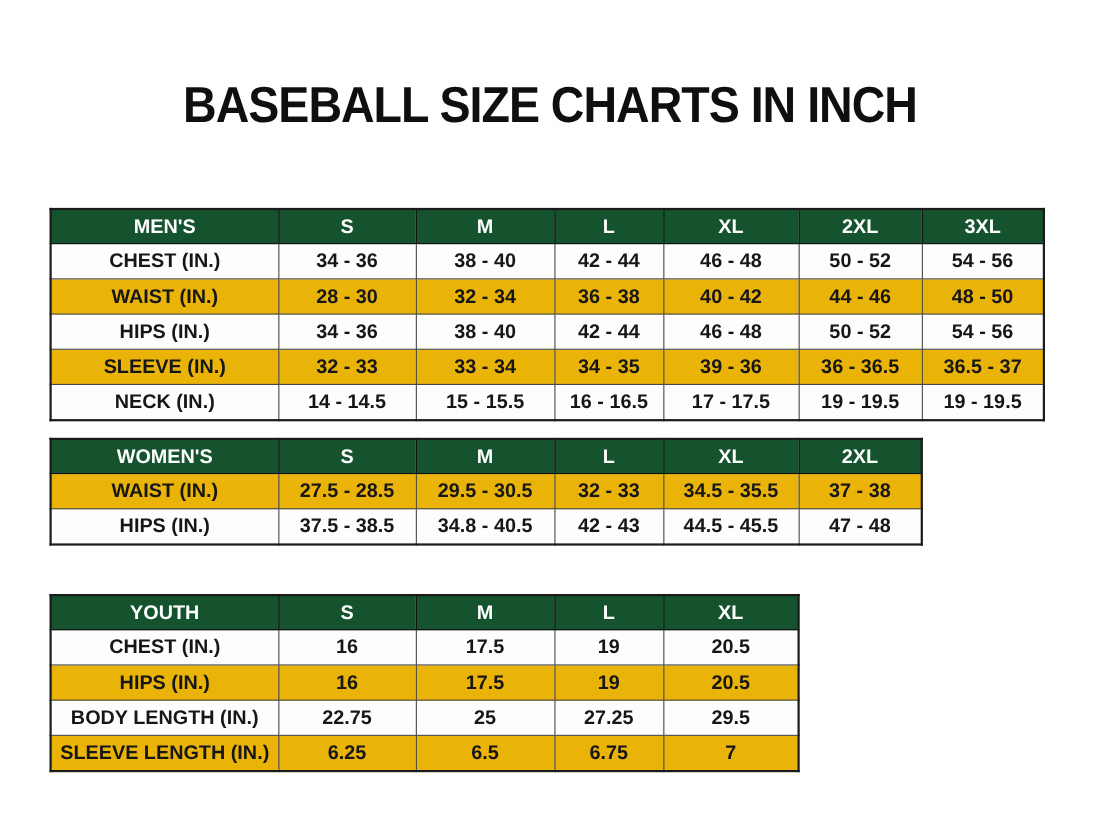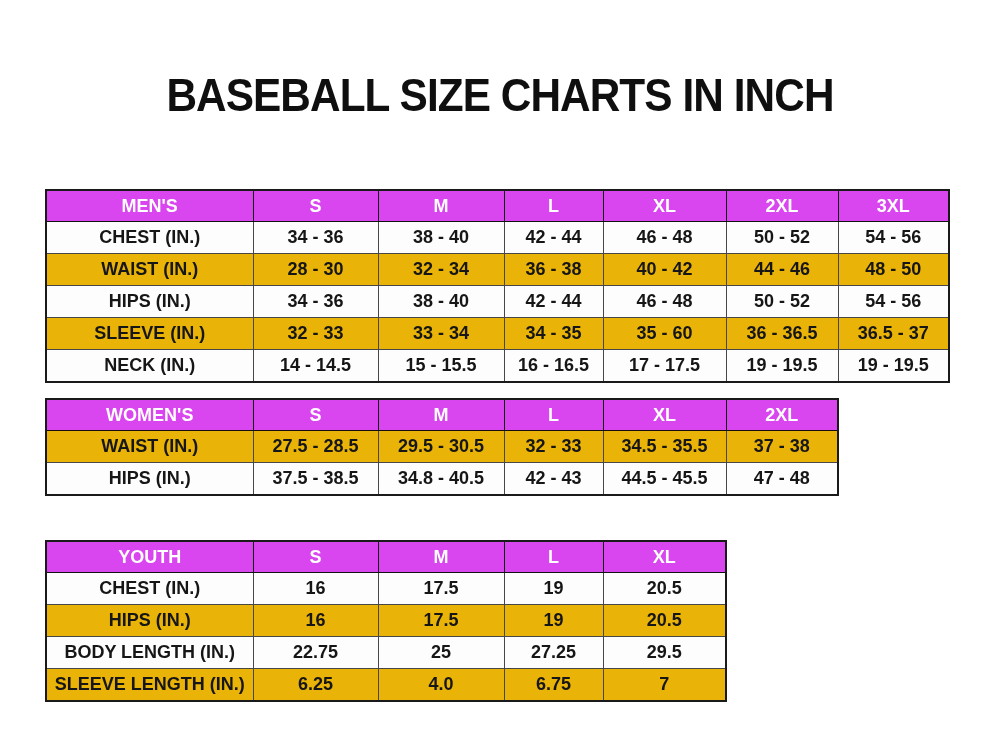--- a/index.html
+++ b/index.html
@@ -30,21 +30,21 @@
     white-space: nowrap;
   }
   table.size-table {
     position: absolute;
     left: 45px;
     border-collapse: collapse;
     table-layout: fixed;
     border: 2px solid #1a1a1a;
   }
   table.size-table th {
-    background: #d946ef;
+    background: #14532d;
     color: #ffffff;
     font-size: 18px;
     font-weight: bold;
     height: 30px;
     padding: 0;
     border: 1.5px solid #101010;
     text-align: center;
     vertical-align: middle;
     white-space: nowrap;
   }
@@ -128,21 +128,21 @@
         <td>42 - 44</td>
         <td>46 - 48</td>
         <td>50 - 52</td>
         <td>54 - 56</td>
       </tr>
       <tr class="alt">
         <td>SLEEVE (IN.)</td>
         <td>32 - 33</td>
         <td>33 - 34</td>
         <td>34 - 35</td>
-        <td>35 - 60</td>
+        <td>39 - 36</td>
         <td>36 - 36.5</td>
         <td>36.5 - 37</td>
       </tr>
       <tr>
         <td>NECK (IN.)</td>
         <td>14 - 14.5</td>
         <td>15 - 15.5</td>
         <td>16 - 16.5</td>
         <td>17 - 17.5</td>
         <td>19 - 19.5</td>
@@ -225,20 +225,20 @@
       <tr>
         <td>BODY LENGTH (IN.)</td>
         <td>22.75</td>
         <td>25</td>
         <td>27.25</td>
         <td>29.5</td>
       </tr>
       <tr class="alt">
         <td>SLEEVE LENGTH (IN.)</td>
         <td>6.25</td>
-        <td>4.0</td>
+        <td>6.5</td>
         <td>6.75</td>
         <td>7</td>
       </tr>
     </tbody>
   </table>
 
 </div>
 
 </body></html>

